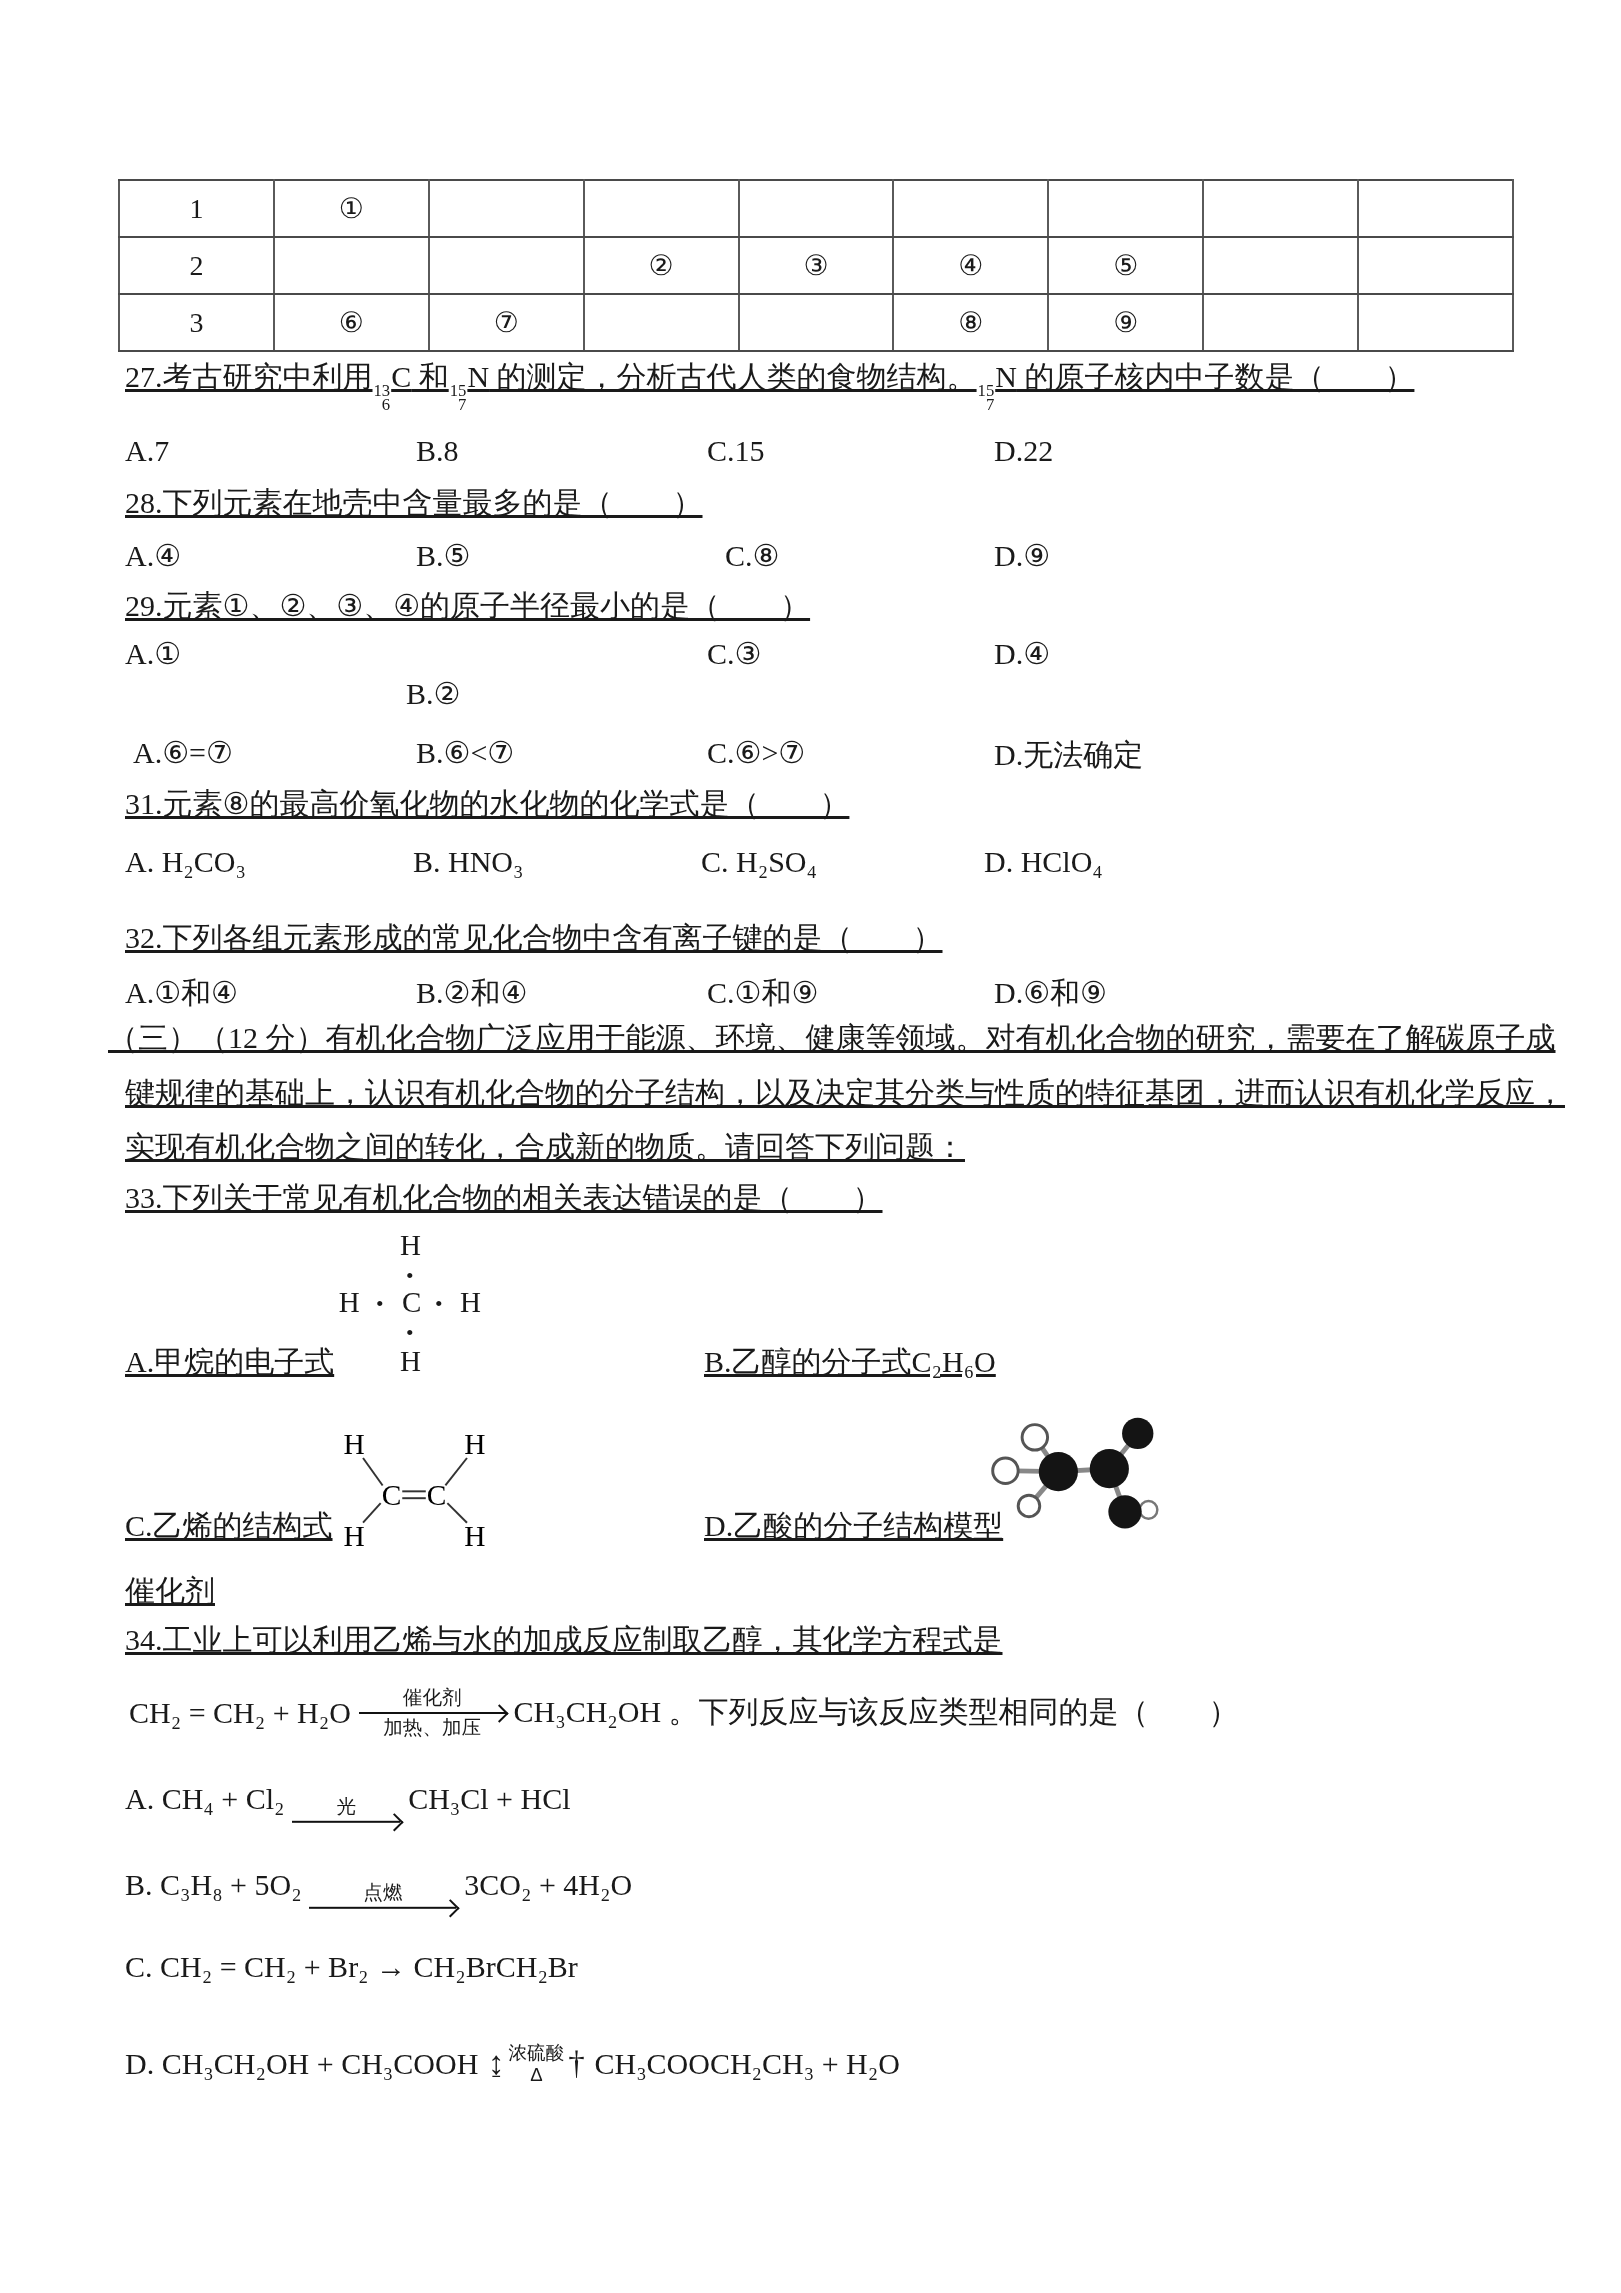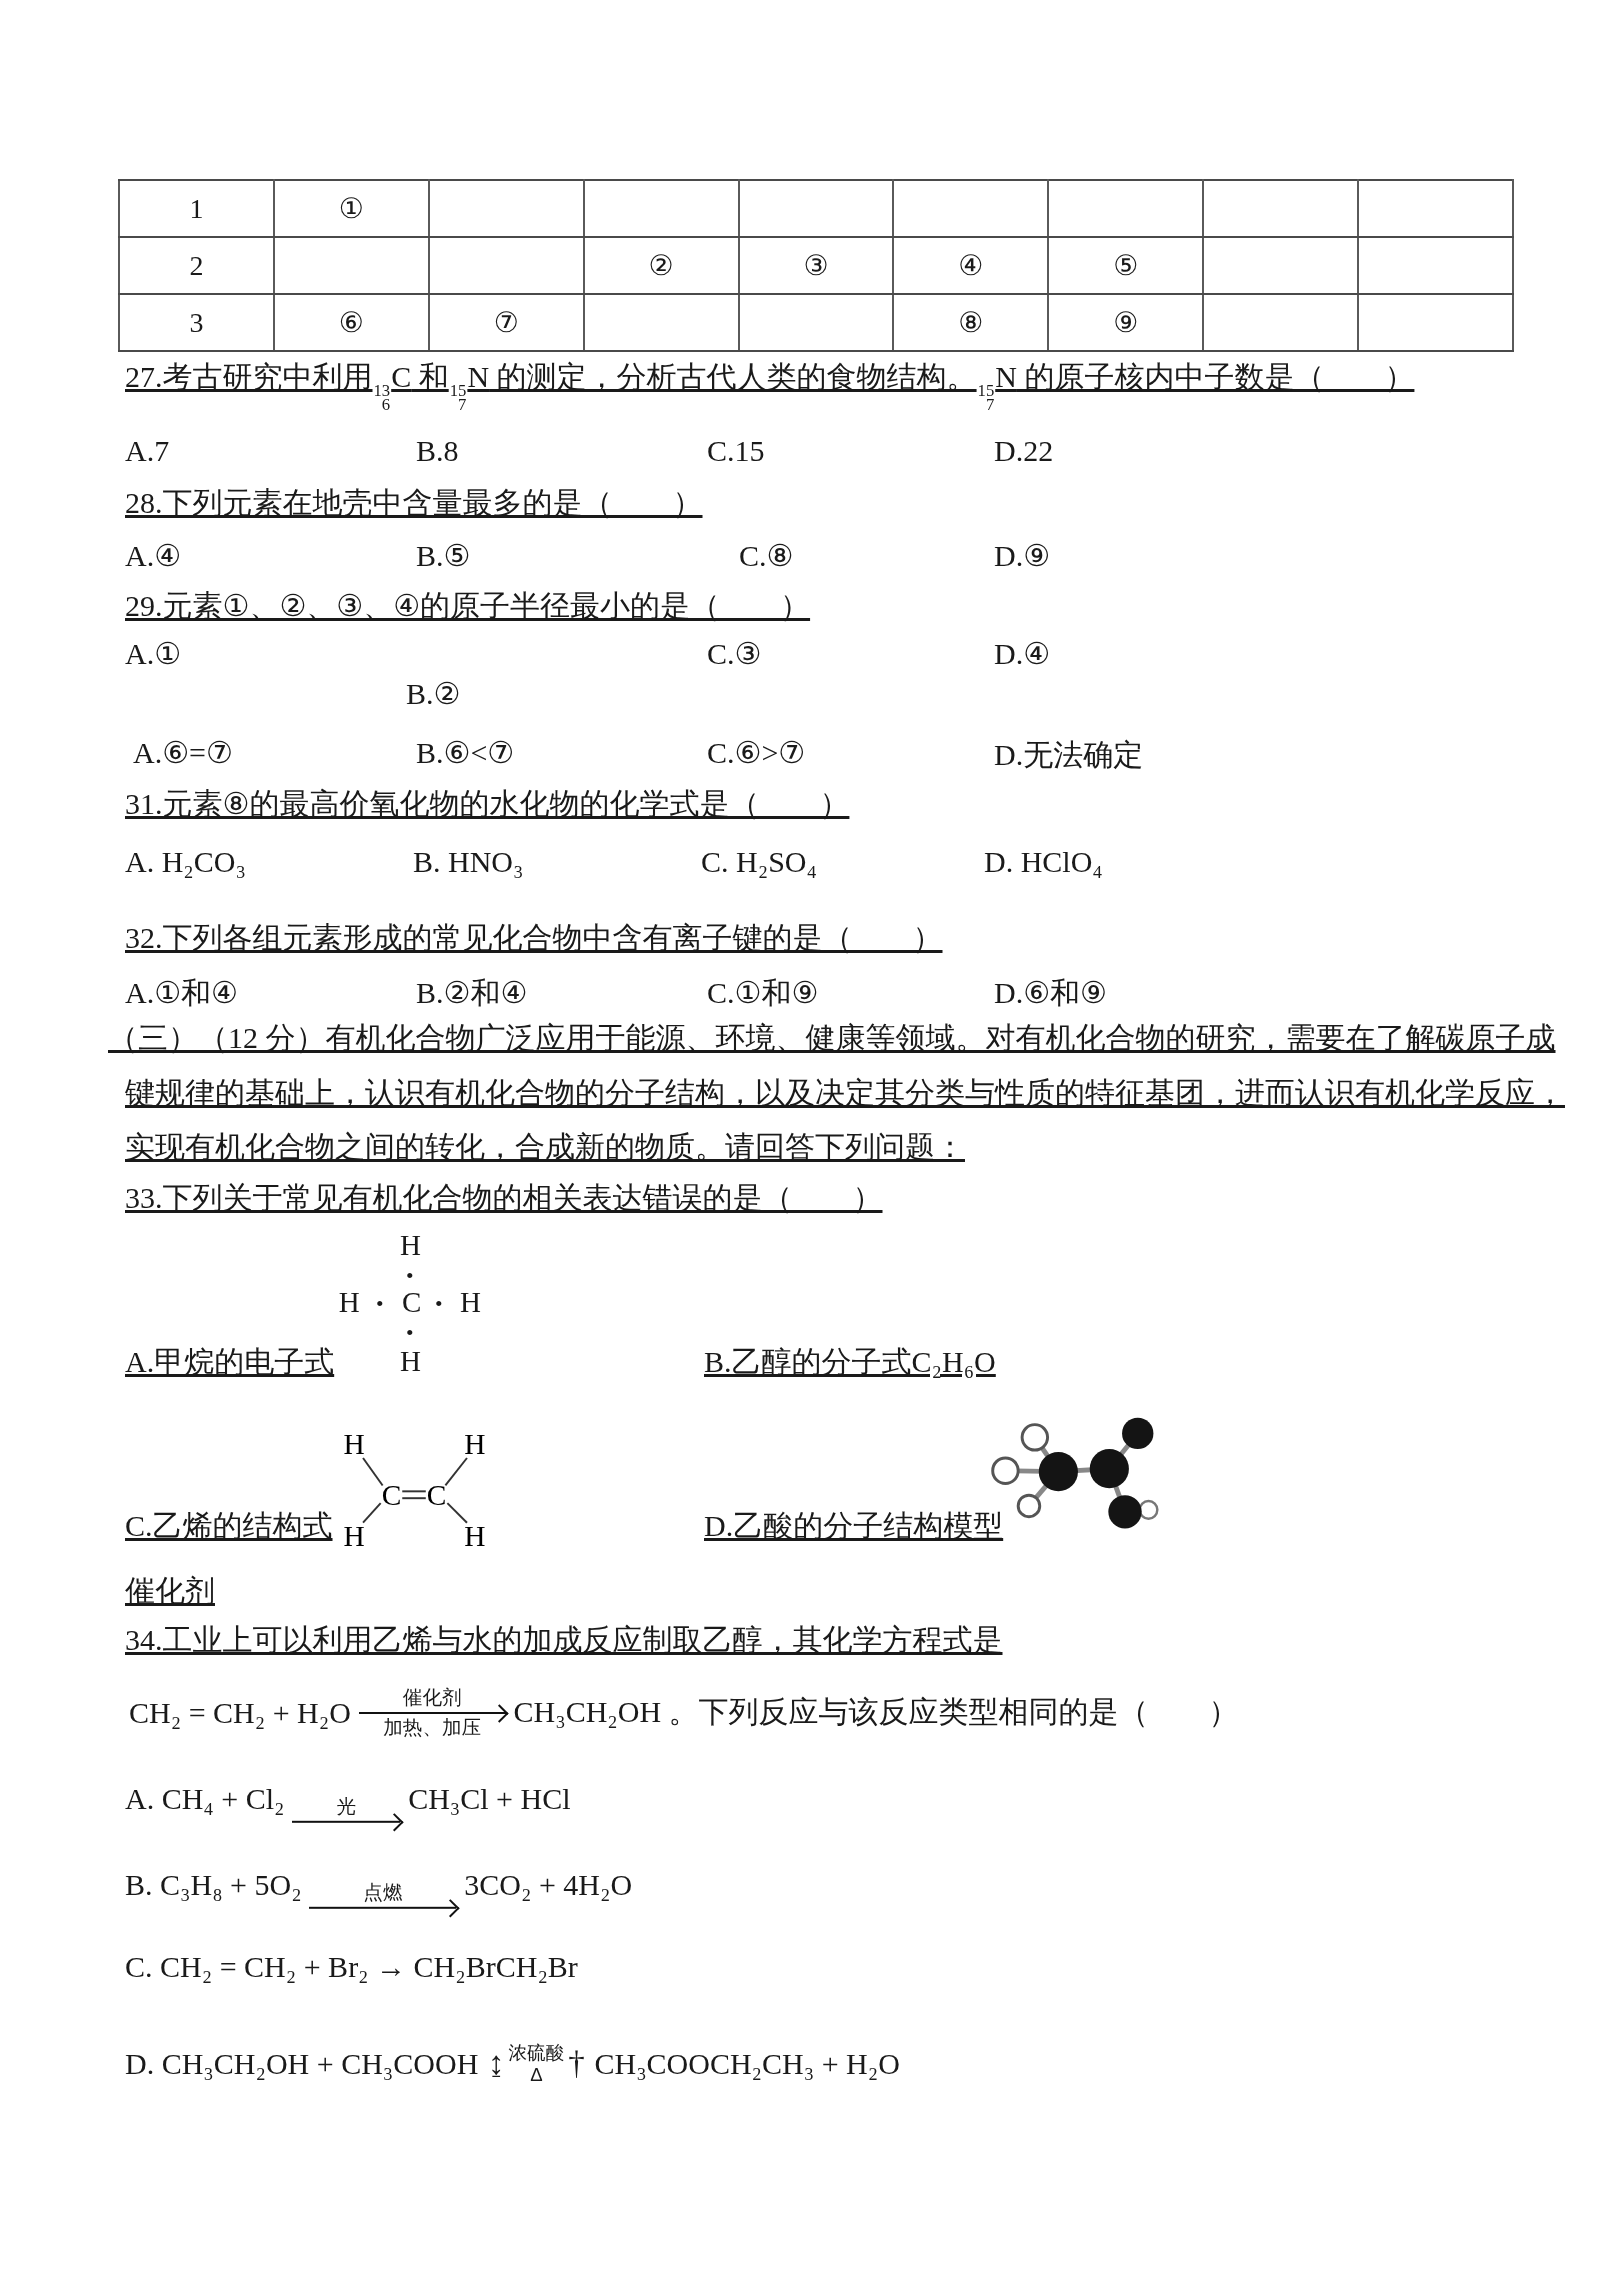--- a/index.html
+++ b/index.html
@@ -116,21 +116,21 @@
     <span class="opt" style="left:0;">A.7</span>
     <span class="opt" style="left:291px;">B.8</span>
     <span class="opt" style="left:582px;">C.15</span>
     <span class="opt" style="left:869px;text-align:right;">D.22</span>
   </div>
 
   <div class="abs cn" style="left:125px;top:484px;">28.下列元素在地壳中含量最多的是（　　）</div>
   <div class="opt-row" style="left:125px;top:538px;">
     <span class="opt" style="left:0;">A.④</span>
     <span class="opt" style="left:291px;">B.⑤</span>
-    <span class="opt" style="left:614px;">C.⑧</span>
+    <span class="opt" style="left:600px;">C.⑧</span>
     <span class="opt" style="left:869px;">D.⑨</span>
   </div>
 
   <div class="abs cn" style="left:125px;top:587px;">29.元素①、②、③、④的原子半径最小的是（　　）</div>
   <div class="opt-row" style="left:125px;top:636px;">
     <span class="opt" style="left:0;">A.①</span>
     <span class="opt" style="left:281px;margin-top:40px;">B.②</span>
     <span class="opt" style="left:582px;">C.③</span>
     <span class="opt" style="left:869px;">D.④</span>
   </div>

